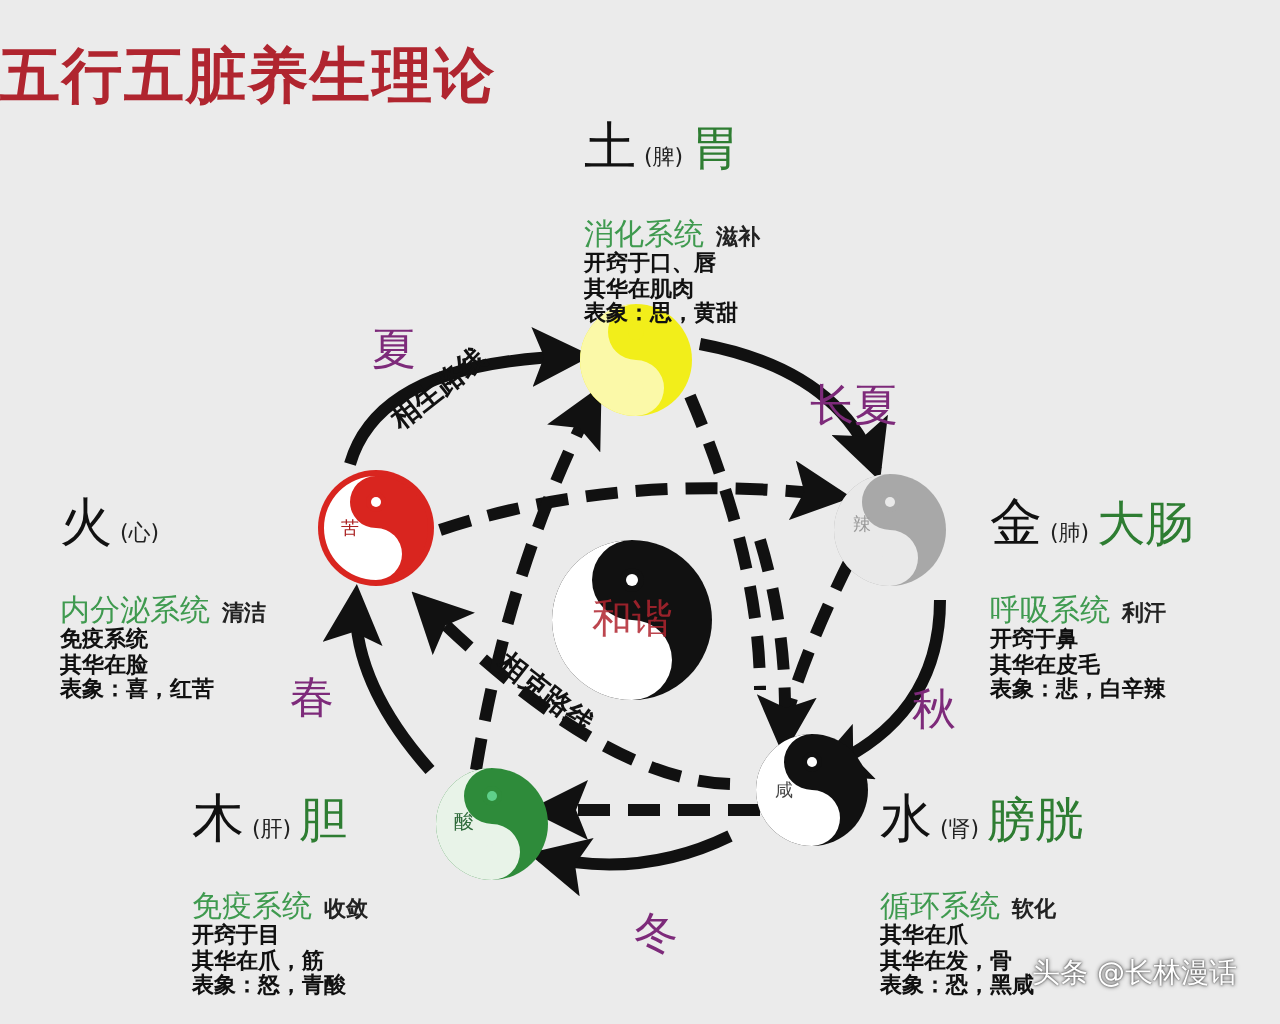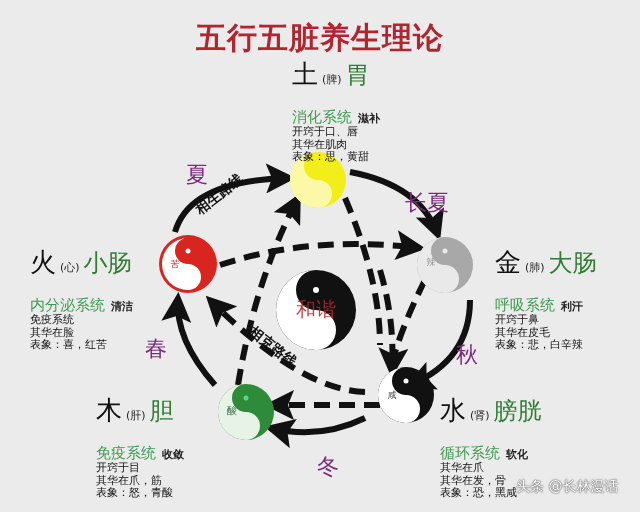--- a/index.html
+++ b/index.html
@@ -3,34 +3,34 @@
 <meta charset="utf-8">
 <style>
   html, body { margin: 0; padding: 0; }
   body {
     width: 640px; height: 512px; overflow: hidden;
     background: #ebebeb;
     font-family: "DejaVu Sans", "Liberation Sans", sans-serif;
     position: relative;
   }
   .title {
-    position: absolute; left: 0; top: 18px; width: 640px; text-align: center;
+    position: absolute; left: 0; top: 18px; width: 640px; text-align: left;
     font-family: "DejaVu Serif", "Liberation Serif", serif;
     font-weight: bold; font-size: 30px; color: #b0252f; letter-spacing: 1px;
   }
   svg.diagram { position: absolute; left: 0; top: 0; }
   .block { position: absolute; line-height: 1.15; }
   .head { display: flex; align-items: baseline; white-space: nowrap; }
   .element { font-size: 26px; color: #111; }
   .organ-paren { font-size: 11px; color: #222; margin: 0 4px; }
   .fu { font-size: 24px; color: #2e7d32; }
   .sys { display: flex; align-items: baseline; white-space: nowrap; margin-top: 19px; }
   .sysname { font-size: 15px; color: #3f9a4f; }
   .func { font-size: 11px; color: #222; font-weight: bold; margin-left: 6px; }
-  .line { font-size: 11px; color: #111; font-weight: normal; white-space: nowrap; }
+  .line { font-size: 11px; color: #111; font-weight: bold; white-space: nowrap; }
   .season {
     position: absolute; font-size: 22px; color: #7d2a7a;
   }
   .watermark {
     position: absolute; left: 516px; top: 478px; font-size: 14px; color: #fff;
     text-shadow: 0 0 2px #555, 0 0 1px #333;
   }
 </style>
 </head>
 <body>
@@ -137,21 +137,20 @@
     </div>
   <div class="line">开窍于口、唇</div>
   <div class="line">其华在肌肉</div>
   <div class="line">表象：思，黄甜</div>
 </div>
 
 <div class="block" style="left:30px;top:248px;">
   <div class="head">
     <span class="element">火</span>
     <span class="organ-paren">(<span>心</span>)</span>
-    <span class="fu">小肠</span>
   </div>
   <div class="sys">
       <span class="sysname">内分泌系统</span>
       <span class="func">清洁</span>
     </div>
   <div class="line">免疫系统</div>
   <div class="line">其华在脸</div>
   <div class="line">表象：喜，红苦</div>
 </div>
 

